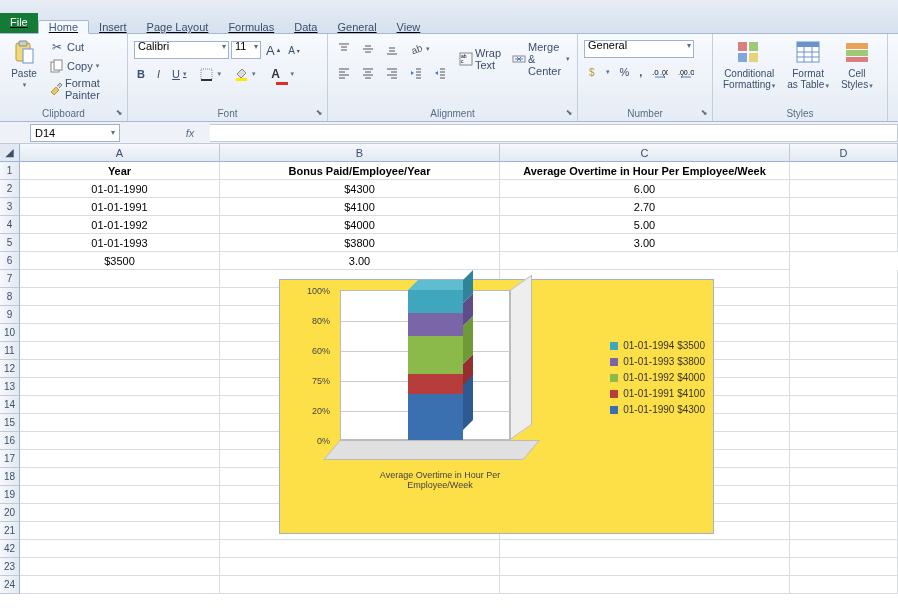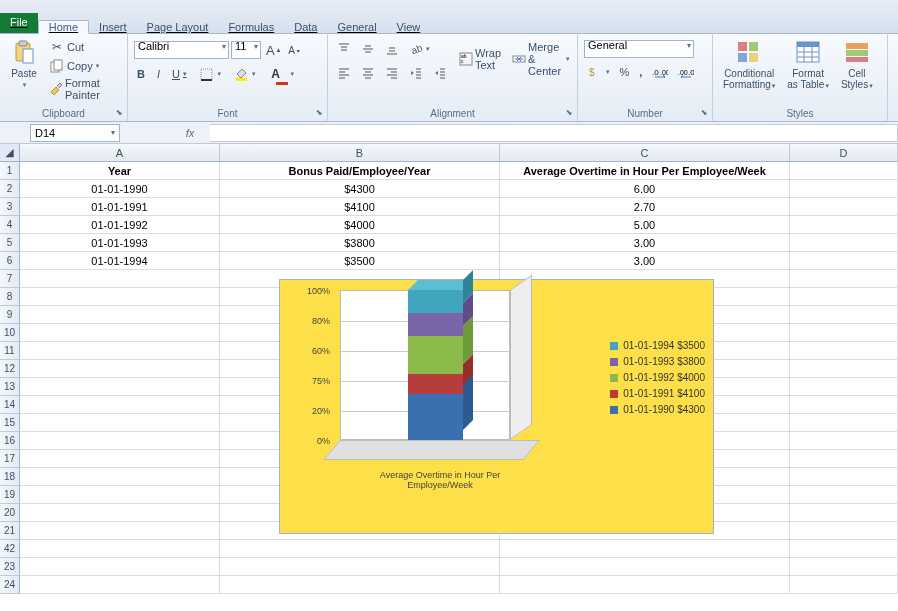--- a/index.html
+++ b/index.html
@@ -408,21 +408,20 @@
   <div class="cell c">5.00</div>
   <div class="cell"></div>
 
   <div class="rh">5</div>
   <div class="cell c">01-01-1993</div>
   <div class="cell c">$3800</div>
   <div class="cell c">3.00</div>
   <div class="cell"></div>
 
   <div class="rh">6</div>
-  <div class="cell c">01-01-1994</div>
   <div class="cell c">$3500</div>
   <div class="cell c">3.00</div>
   <div class="cell"></div>
 </div>
 <div class="grid" id="empty-rows">
     <div class="rh">7</div>
     <div class="cell"></div>
     <div class="cell"></div>
     <div class="cell"></div>
     <div class="cell"></div>

